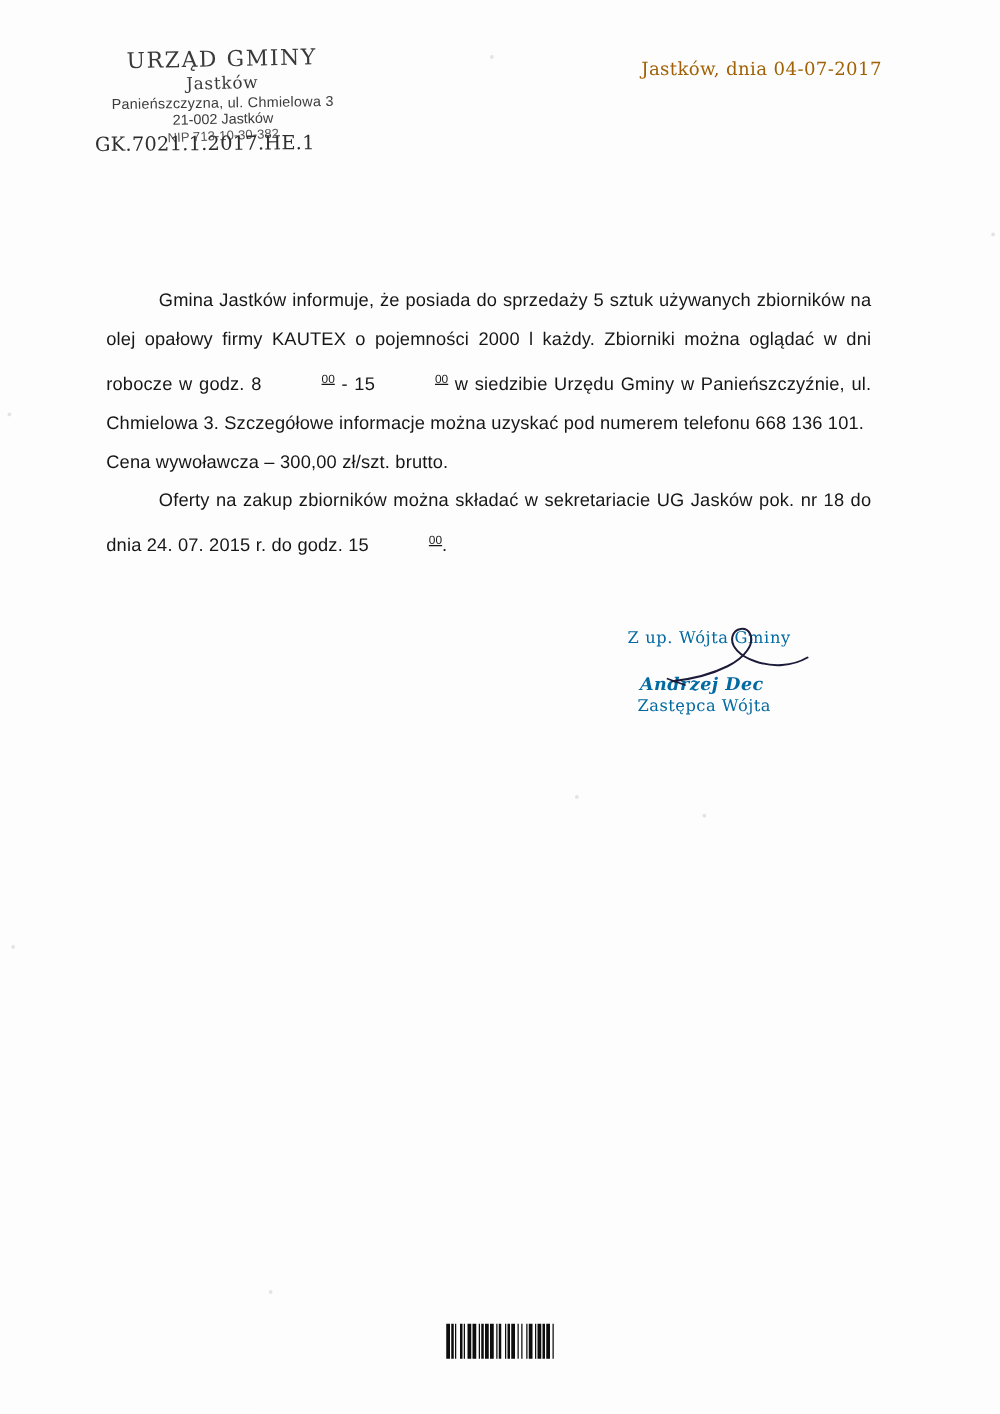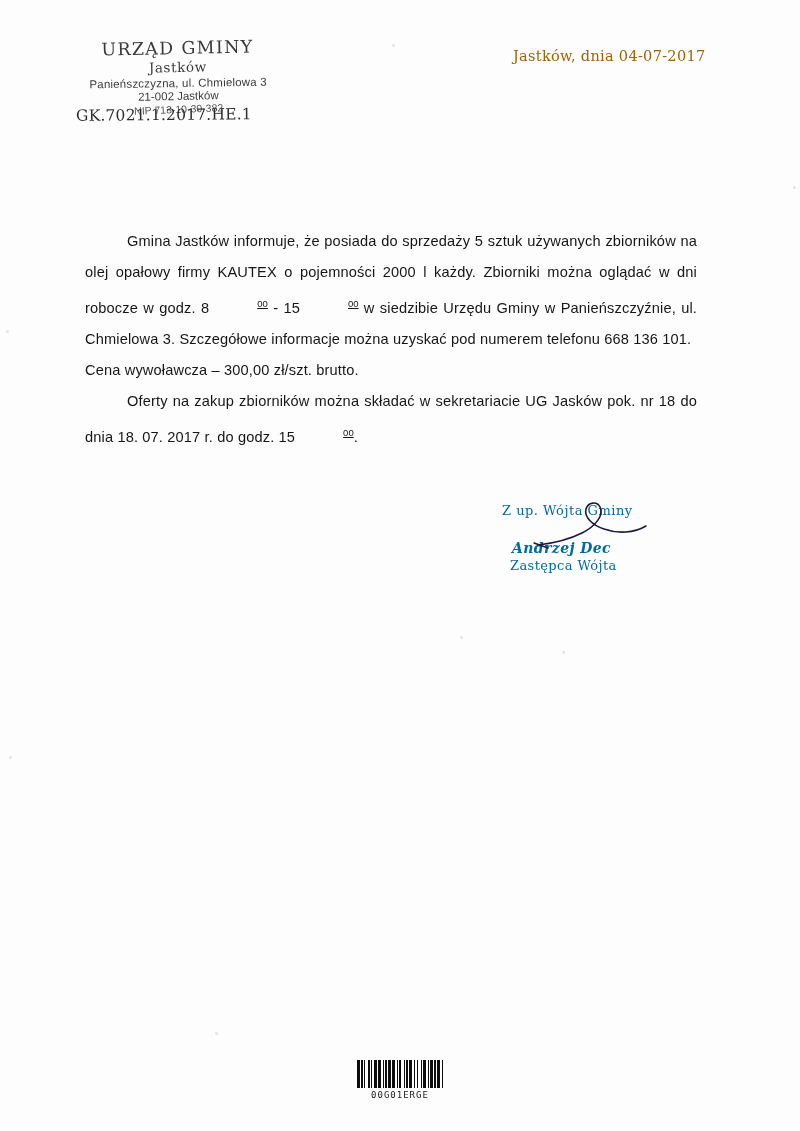--- a/index.html
+++ b/index.html
@@ -213,31 +213,30 @@
     <div class="lh-line5">NIP 713-10-30-382</div>
   </div>
 
   <div class="ref-no">GK.7021.1.2017.HE.1</div>
 
   <div class="place-date">Jastków, dnia 04-07-2017</div>
 
   <div class="body-text">
     <p class="indent"><span>Gmina Jastków informuje, że posiada do sprzedaży 5 sztuk używanych zbiorników na olej opałowy firmy KAUTEX  o pojemności 2000 l każdy. Zbiorniki można oglądać w dni robocze w godz. 8</span><sup class="hr">00</sup><span> - 15</span><sup class="hr">00</sup><span> w siedzibie Urzędu Gminy w Panieńszczyźnie, ul. Chmielowa 3. Szczegółowe informacje można uzyskać pod numerem telefonu 668 136 101.</span></p>
     <p>Cena wywoławcza – 300,00 zł/szt. brutto.</p>
-    <p class="indent"><span>Oferty na zakup zbiorników  można składać w sekretariacie UG Jasków pok. nr 18 do dnia 18. 07. 2017 r. do godz. 15</span><sup class="hr">00</sup><span>.</span></p>
+    <p class="indent"><span>Oferty na zakup zbiorników  można składać w sekretariacie UG Jasków pok. nr 18 do dnia 24. 07. 2015 r. do godz. 15</span><sup class="hr">00</sup><span>.</span></p>
   </div>
 
   <div class="sign-block">
     <div class="sign-upper">Z up. Wójta Gminy</div>
     <svg class="scribble" viewBox="0 0 140 70">
       <path d="M8 52 C26 50, 40 46, 52 40 C66 33, 74 22, 70 14 C67 8, 58 9, 56 16 C54 24, 62 32, 74 36 C88 41, 104 40, 116 33" fill="none" stroke="#1c1c3a" stroke-width="1.6" stroke-linecap="round"></path>
       <path d="M4 50 L18 55" fill="none" stroke="#1c1c3a" stroke-width="1.4" stroke-linecap="round"></path>
     </svg>
     <div class="sign-name">Andrzej Dec</div>
     <div class="sign-role">Zastępca Wójta</div>
   </div>
 
   <div class="barcode-wrap">
     <div class="barcode" id="barcode"><i style="width:3px;background:#0d0d0d"></i><i style="width:1px;background:transparent"></i><i style="width:2px;background:#0d0d0d"></i><i style="width:1px;background:transparent"></i><i style="width:1px;background:#0d0d0d"></i><i style="width:3px;background:transparent"></i><i style="width:2px;background:#0d0d0d"></i><i style="width:1px;background:transparent"></i><i style="width:1px;background:#0d0d0d"></i><i style="width:2px;background:transparent"></i><i style="width:3px;background:#0d0d0d"></i><i style="width:1px;background:transparent"></i><i style="width:3px;background:#0d0d0d"></i><i style="width:2px;background:transparent"></i><i style="width:1px;background:#0d0d0d"></i><i style="width:1px;background:transparent"></i><i style="width:2px;background:#0d0d0d"></i><i style="width:1px;background:transparent"></i><i style="width:3px;background:#0d0d0d"></i><i style="width:1px;background:transparent"></i><i style="width:3px;background:#0d0d0d"></i><i style="width:2px;background:transparent"></i><i style="width:1px;background:#0d0d0d"></i><i style="width:1px;background:transparent"></i><i style="width:2px;background:#0d0d0d"></i><i style="width:3px;background:transparent"></i><i style="width:1px;background:#0d0d0d"></i><i style="width:1px;background:transparent"></i><i style="width:2px;background:#0d0d0d"></i><i style="width:1px;background:transparent"></i><i style="width:3px;background:#0d0d0d"></i><i style="width:2px;background:transparent"></i><i style="width:1px;background:#0d0d0d"></i><i style="width:2px;background:transparent"></i><i style="width:1px;background:#0d0d0d"></i><i style="width:3px;background:transparent"></i><i style="width:1px;background:#0d0d0d"></i><i style="width:1px;background:transparent"></i><i style="width:3px;background:#0d0d0d"></i><i style="width:2px;background:transparent"></i><i style="width:1px;background:#0d0d0d"></i><i style="width:1px;background:transparent"></i><i style="width:3px;background:#0d0d0d"></i><i style="width:1px;background:transparent"></i><i style="width:2px;background:#0d0d0d"></i><i style="width:1px;background:transparent"></i><i style="width:3px;background:#0d0d0d"></i><i style="width:2px;background:transparent"></i><i style="width:1px;background:#0d0d0d"></i></div>
-    <div class="barcode-text">00G01ERGE</div>
   </div>
 
 </div>
 
 </body></html>

